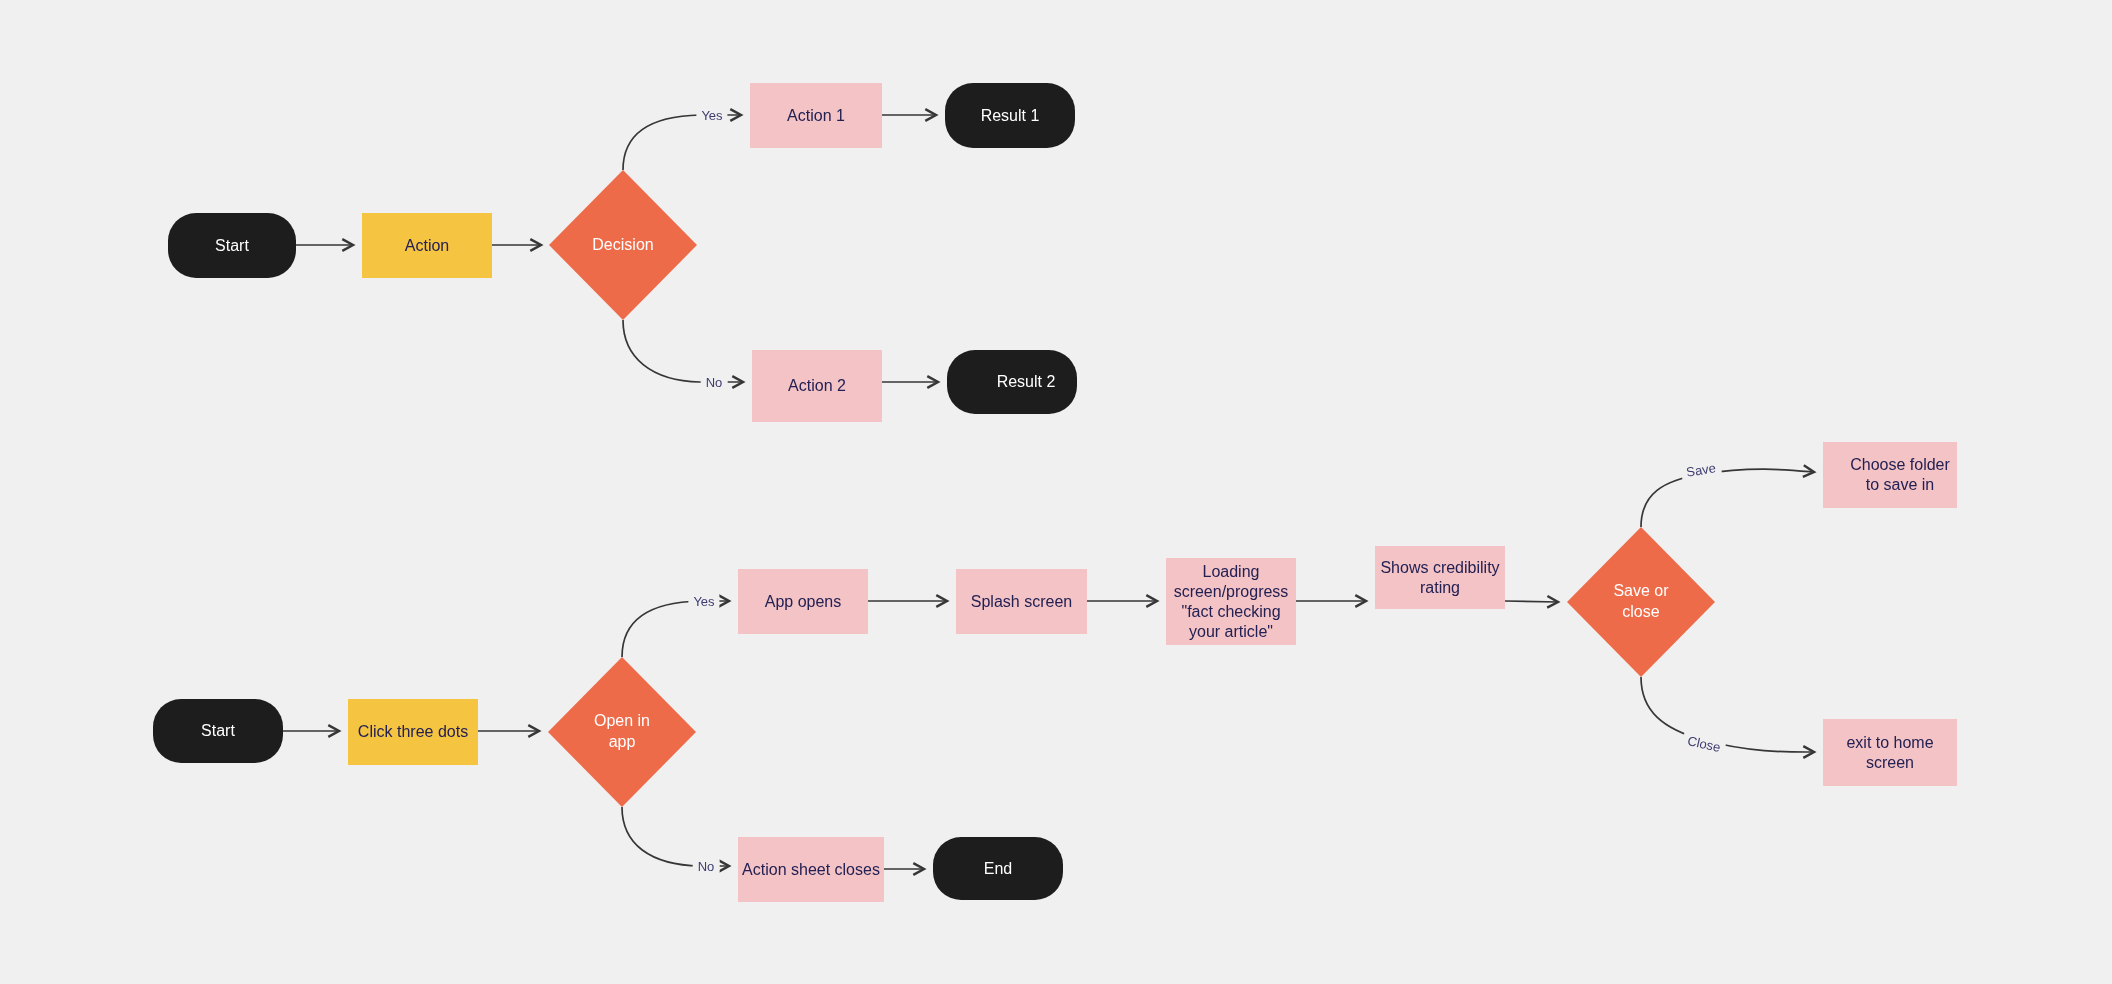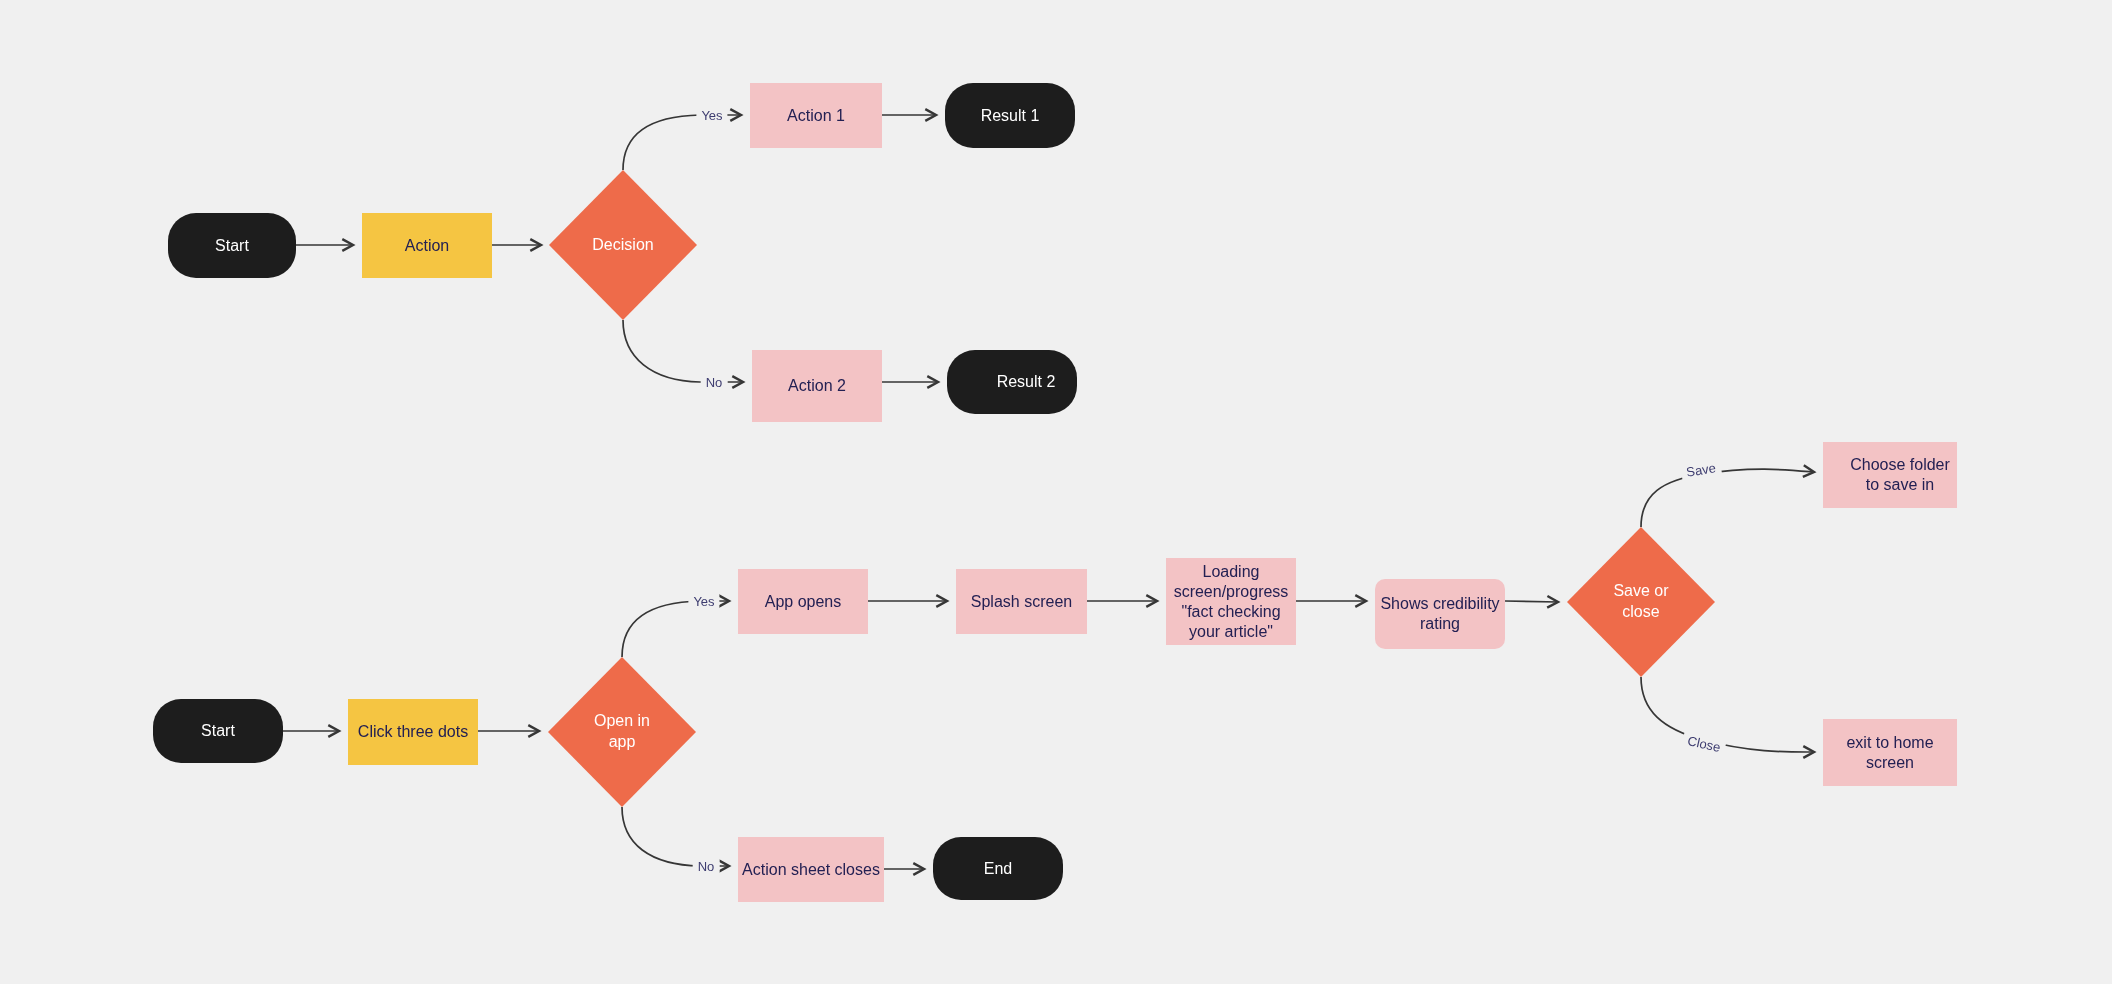--- a/index.html
+++ b/index.html
@@ -139,21 +139,21 @@
   </div>
 
   <div class="node node-pink" style="left:956px; top:569px; width:131px; height:65px;">
     <span>Splash screen</span>
   </div>
 
   <div class="node node-pink" style="left:1166px; top:558px; width:130px; height:87px;">
     <span>Loading screen/progress "fact checking your article"</span>
   </div>
 
-  <div class="node node-pink" style="left:1375px; top:579px; width:130px; height:70px;border-radius:10px;">
+  <div class="node node-pink" style="left:1375px; top:546px; width:130px; height:63px;">
     <span>Shows credibility rating</span>
   </div>
 
   <div class="diamond" style="left:1567px; top:527px; width:148px; height:150px;">
     <span>Save or close</span>
   </div>
 
   <div class="edge-label rot-save" style="left:1701px; top:470px;">Save</div>
   <div class="edge-label rot-close" style="left:1704px; top:744px;">Close</div>
 

